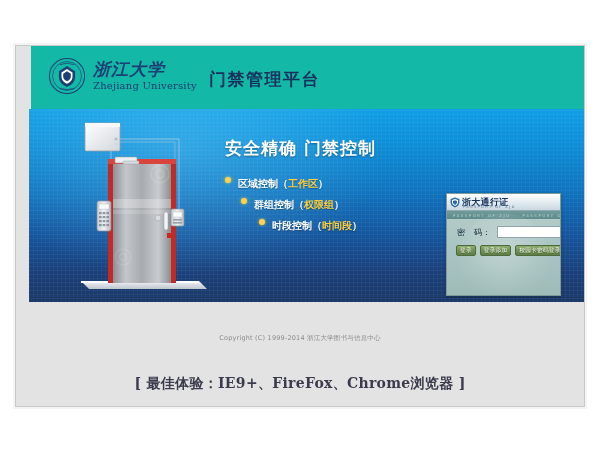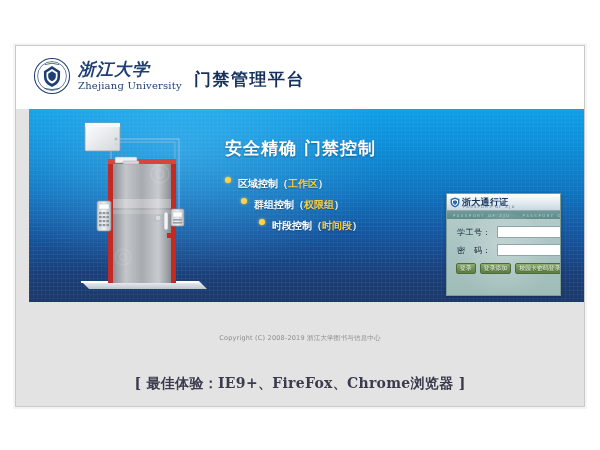--- a/index.html
+++ b/index.html
@@ -24,25 +24,25 @@
     background: #e3e3e3;
     border: 1px solid #c9c9c9;
     box-shadow: 0 0 0 2px #f4f4f4;
     box-sizing: border-box;
     overflow: hidden;
   }
 
   
   .site-header {
     position: absolute;
-    left: 0;
+    left: 15px;
     top: 0;
     width: 100%;
     height: 63px;
-    background: #ffffff;
+    background: #14b8a6;
     box-sizing: border-box;
   }
   .brand {
     position: absolute;
     left: 17px;
     top: 11px;
     display: flex;
     align-items: center;
   }
   .zju-seal {
@@ -473,38 +473,34 @@
       </div>
 
       <div class="login-watermark-strip">
         <span class="wm-text">PASSPORT OF ZJU</span>
         <span class="wm-text">PASSPORT OF ZJU</span>
 
       </div>
 
       <div class="login-body">
 
-        <div class="form-row">
-          <span class="form-label">学工号：</span>
-          <input class="form-input" type="text" value="" style="">
-        </div>
 
         <div class="form-row">
           <span class="form-label">密　码：</span>
           <input class="form-input" type="password" value="" style="">
         </div>
 
         <div class="login-buttons">
           <div class="login-btn">登录</div>
           <div class="login-btn">登录添加</div>
           <div class="login-btn">校园卡密码登录</div>
         </div>
 
       </div>
     </div>
   </div>
 
   <div class="footer">
-    <div class="footer-copyright">Copyright (C) 2008-2019 浙江大学图书与信息中心</div>
+    <div class="footer-copyright">Copyright (C) 1999-2014 浙江大学图书与信息中心</div>
     <div class="footer-browsers">[ 最佳体验：IE9+、FireFox、Chrome浏览器 ]</div>
   </div>
 
 </div>
 
 </body></html>

